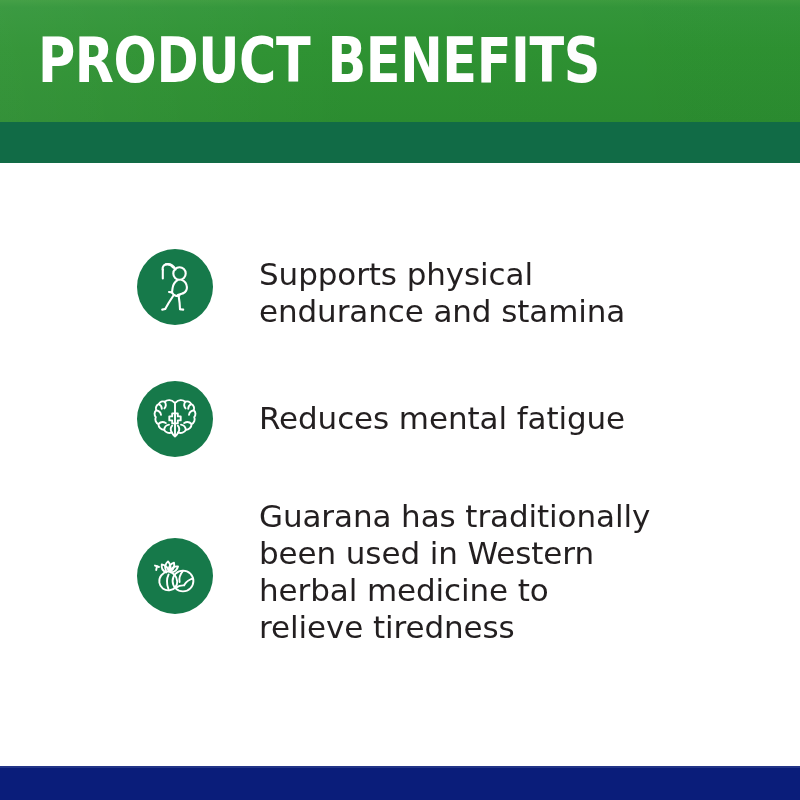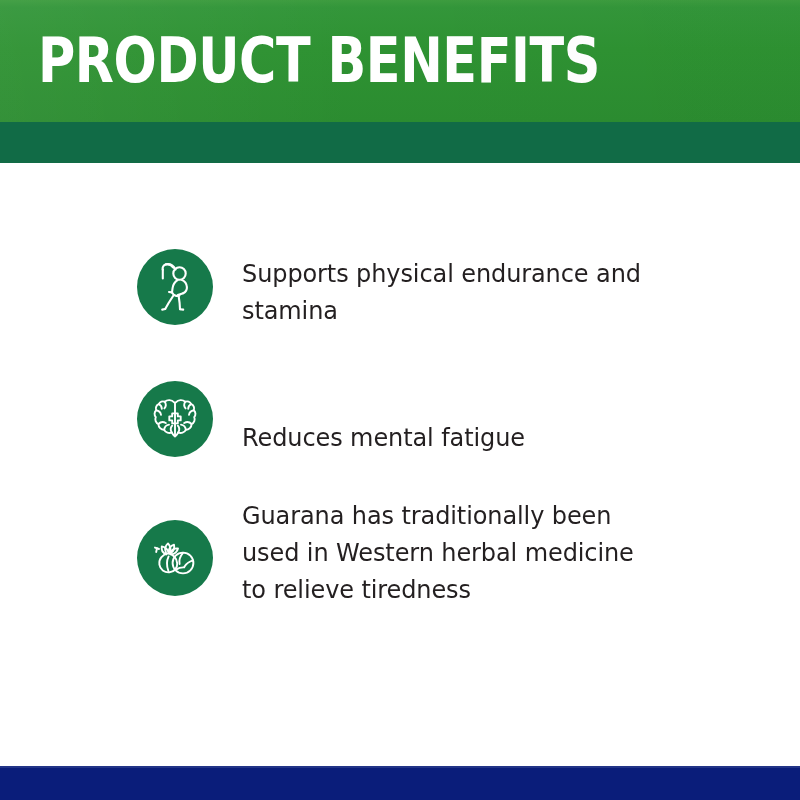--- a/index.html
+++ b/index.html
@@ -78,43 +78,43 @@
   }
 
   .benefit-row {
     position: absolute;
     left: 137px;
     width: 560px;
     display: flex;
     align-items: flex-start;
   }
   .benefit-row.row-0 { top: 86px; }
-  .benefit-row.row-1 { top: 218px; align-items: flex-end; }
+  .benefit-row.row-1 { top: 218px; }
   .benefit-row.row-2 { top: 343px; align-items: center; }
 
   .benefit-icon {
     flex: 0 0 auto;
     width: 76px;
     height: 76px;
     border-radius: 50%;
     background: #16794a;
     display: flex;
     align-items: center;
     justify-content: center;
   }
   .benefit-icon svg {
     display: block;
   }
 
   .benefit-text {
     flex: 1 1 auto;
-    margin-left: 29px;
+    margin-left: 46px;
     color: #231f20;
     font-family: "DejaVu Sans", sans-serif;
-    font-size: 24px;
+    font-size: 31px;
     line-height: 37px;
     font-weight: normal;
     letter-spacing: -0.1px;
     max-width: 400px;
   }
   .benefit-row.row-0 .benefit-text { margin-top: 7px; }
   .benefit-row.row-1 .benefit-text { margin-top: 19px; }
   .benefit-row.row-2 .benefit-text { margin-top: -8px; }
 
   

